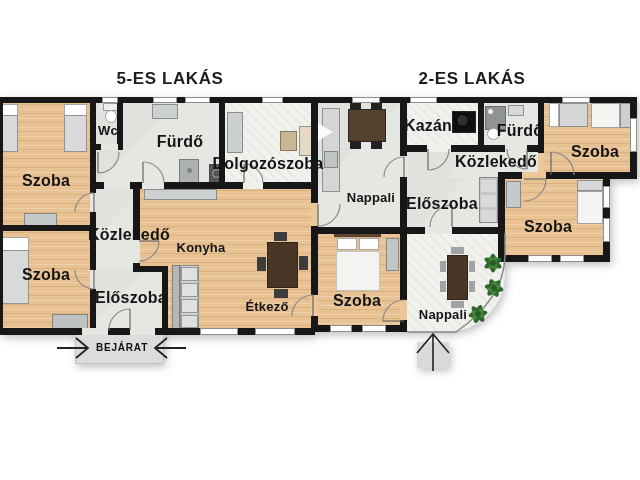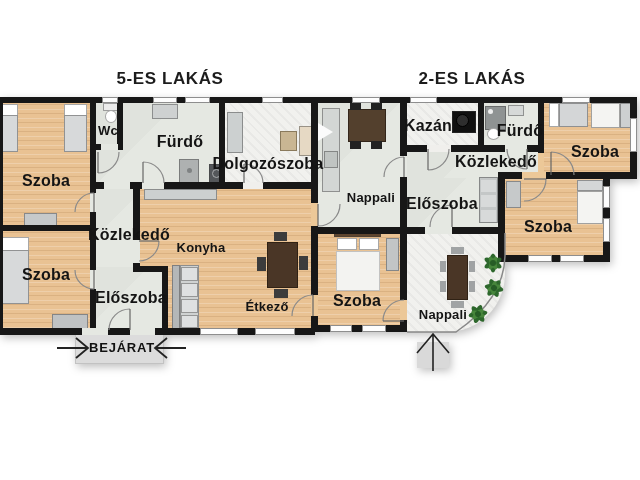--- a/index.html
+++ b/index.html
@@ -24,21 +24,21 @@
   .gap-marble{position:absolute;background:#f0efec;}
   
   .fur{position:absolute;border:1px solid rgba(60,60,60,.45);box-sizing:border-box;}
   .nob{border:none;}
   
   .lbl{position:absolute;transform:translate(-50%,-50%);font-weight:bold;font-size:16px;
        color:#141414;white-space:nowrap;letter-spacing:.2px;}
   .lbl-lg{font-size:13px;}
   .title{position:absolute;transform:translate(-50%,-50%);font-weight:bold;font-size:17px;
        color:#1c1c1c;letter-spacing:.6px;white-space:nowrap;}
-  .entr{position:absolute;transform:translate(-50%,-50%);font-weight:bold;font-size:13px;
+  .entr{position:absolute;transform:translate(-50%,-50%);font-weight:bold;font-size:10px;
        color:#111;letter-spacing:.8px;white-space:nowrap;}
   #structure{position:absolute;inset:0;filter:drop-shadow(2px 3px 4px rgba(0,0,0,.25));}
   #overlay-svg{position:absolute;left:0;top:0;}
   #labels{position:absolute;inset:0;}
 </style>
 </head>
 <body>
 
 <div id="stage">
 

